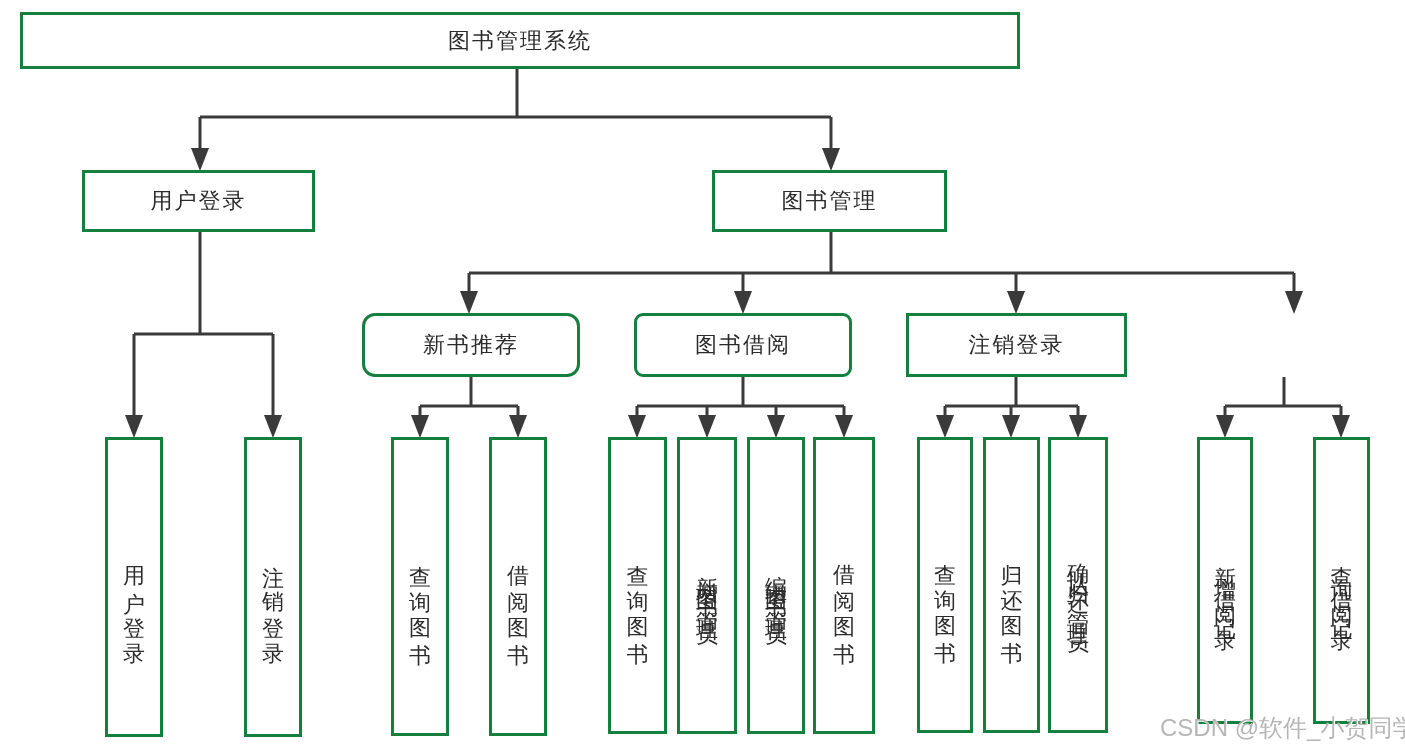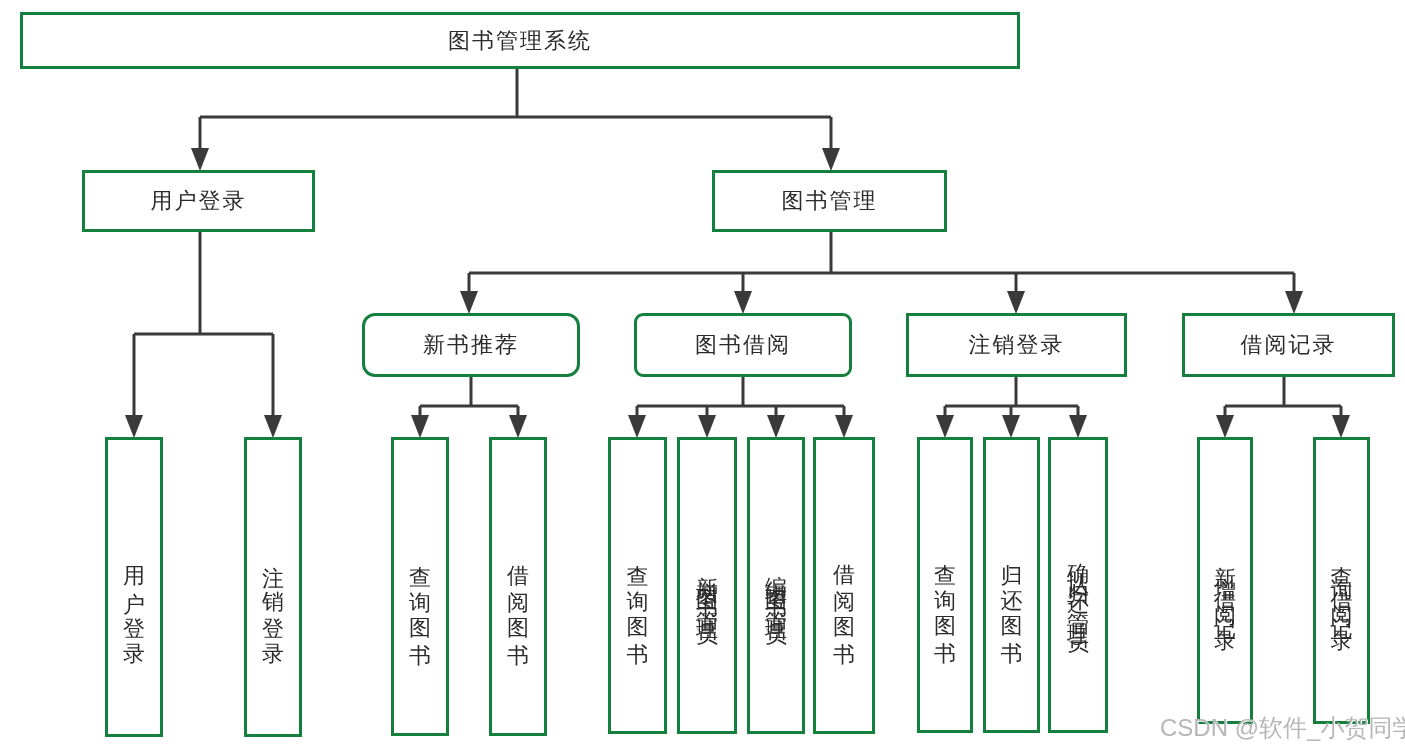--- a/index.html
+++ b/index.html
@@ -133,23 +133,20 @@
 
   <div class="node" style="left:362px; top:313px; width:218px; height:64px;border-radius:13px;">
     <span class="hlabel">新书推荐</span>
   </div>
   <div class="node" style="left:634px; top:313px; width:218px; height:64px;border-radius:9px;">
     <span class="hlabel">图书借阅</span>
   </div>
   <div class="node" style="left:906px; top:313px; width:221px; height:64px;">
     <span class="hlabel">注销登录</span>
   </div>
-  <div class="node" style="left:1182px; top:313px; width:213px; height:64px;">
-    <span class="hlabel">借阅记录</span>
-  </div>
 
   <div class="node" style="left:105px; top:437px; width:58px; height:300px;">
     <span class="vlabel ls4">用户登录</span>
   </div>
   <div class="node" style="left:244px; top:437px; width:58px; height:300px;">
     <span class="vlabel ls4">注销登录</span>
   </div>
 
   <div class="node" style="left:391px; top:437px; width:58px; height:299px;">
     <span class="vlabel ls4">查询图书</span>

